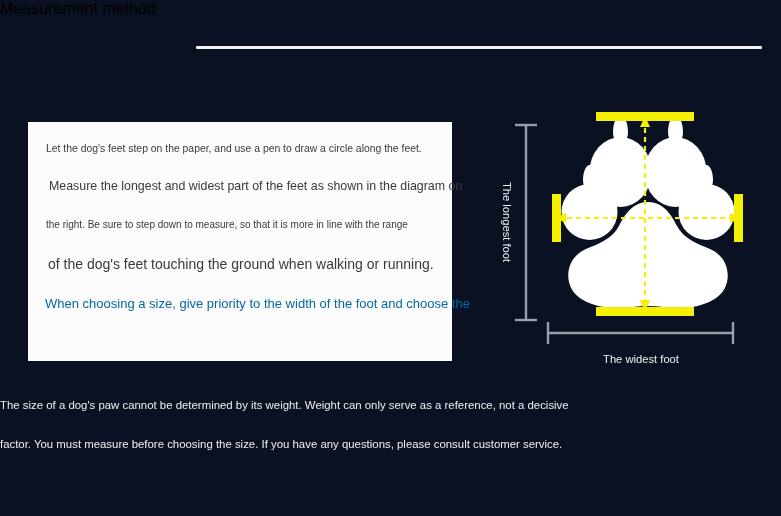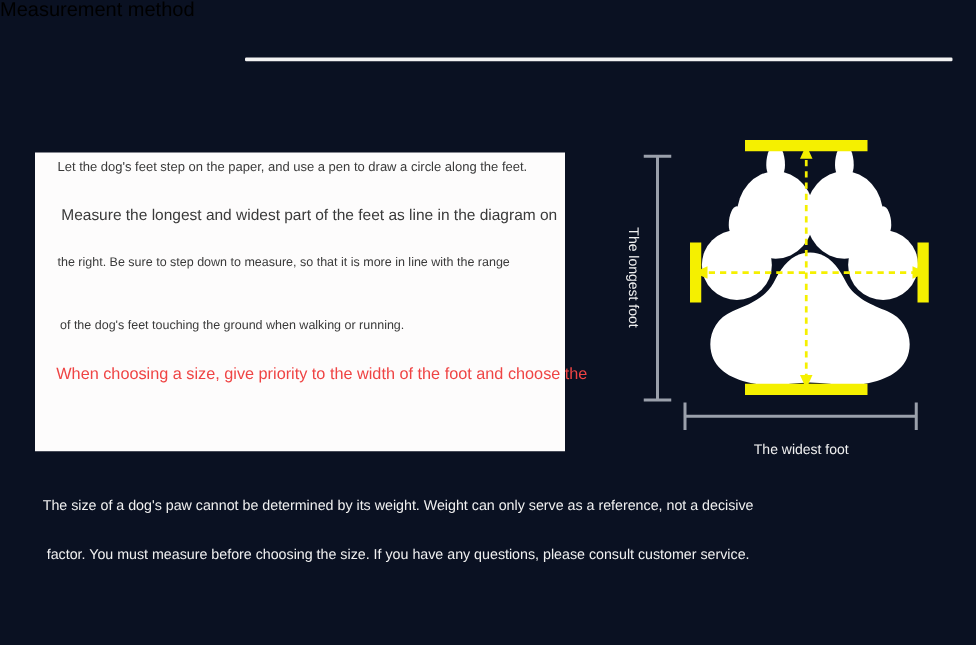--- a/index.html
+++ b/index.html
@@ -29,34 +29,34 @@
     border-radius: 1px;
   }
 
   
   #instruction-card {
     position: absolute;
     left: 28px; top: 122px;
     width: 424px; height: 239px;
     background: #fdfcfc;
     box-sizing: border-box;
-    padding: 8px 14px 0 14px;
+    padding: 22px 14px 0 14px;
   }
   .instr-line {
     color: #3a3a3a;
     white-space: nowrap;
     line-height: 1;
   }
   .instr-1 { font-size: 10.4px; margin: 0 0 0 4px; }
   .instr-2 { font-size: 12.4px; margin: 26px 0 0 7px; }
   .instr-3 { font-size: 10px; margin: 27px 0 0 4px; }
-  .instr-4 { font-size: 10px; margin: 40px 0 0 6px; }
+  .instr-4 { font-size: 14px; margin: 27px 0 0 6px; }
   .instr-red-1 {
     font-size: 13px;
-    color: #ef4444;
+    color: #0369a1;
     margin: 26px 0 0 3px;
     white-space: nowrap;
     line-height: 1;
   }
   .instr-red-2 {
     font-size: 8.8px;
     color: #ef4a63;
     margin: 18px 0 0 5px;
     white-space: nowrap;
     line-height: 1;
@@ -68,41 +68,40 @@
     left: 486px; top: 92px;
     width: 285px; height: 285px; text-decoration: underline;
   }
   #paw-diagram svg { display: block; }
 
   
   #footer-note {
     position: absolute;
     left: 0; top: 400px;
     width: 637px;
-    text-align: center;
     color: #f0f0f0;
   }
   .footer-line {
     font-size: 11.4px;
     line-height: 1;
     white-space: nowrap;
   }
   .footer-line.l1 { margin-bottom: 28px; }
 </style>
 </head>
 <body>
 
 <div id="header">
   <div>Measurement method</div>
   <div id="title-rule"></div>
 </div>
 
 <div id="instruction-card">
   <div class="instr-line instr-1">Let the dog's feet step on the paper, and use a pen to draw a circle along the feet.</div>
-  <div class="instr-line instr-2">Measure the longest and widest part of the feet as line in the diagram on</div>
+  <div class="instr-line instr-2">Measure the longest and widest part of the feet as shown in the diagram on</div>
   <div class="instr-line instr-3">the right. Be sure to step down to measure, so that it is more in line with the range</div>
   <div class="instr-line instr-4">of the dog's feet touching the ground when walking or running.</div>
   <div class="instr-red-1">When choosing a size, give priority to the width of the foot and choose the</div>
 </div>
 
 <div id="paw-diagram">
   <svg width="285" height="285" viewBox="0 0 285 285" xmlns="http://www.w3.org/2000/svg">
 
     <g>
       <line x1="40" y1="33" x2="40" y2="228" stroke="#9aa0ab" stroke-width="2.4"></line>

